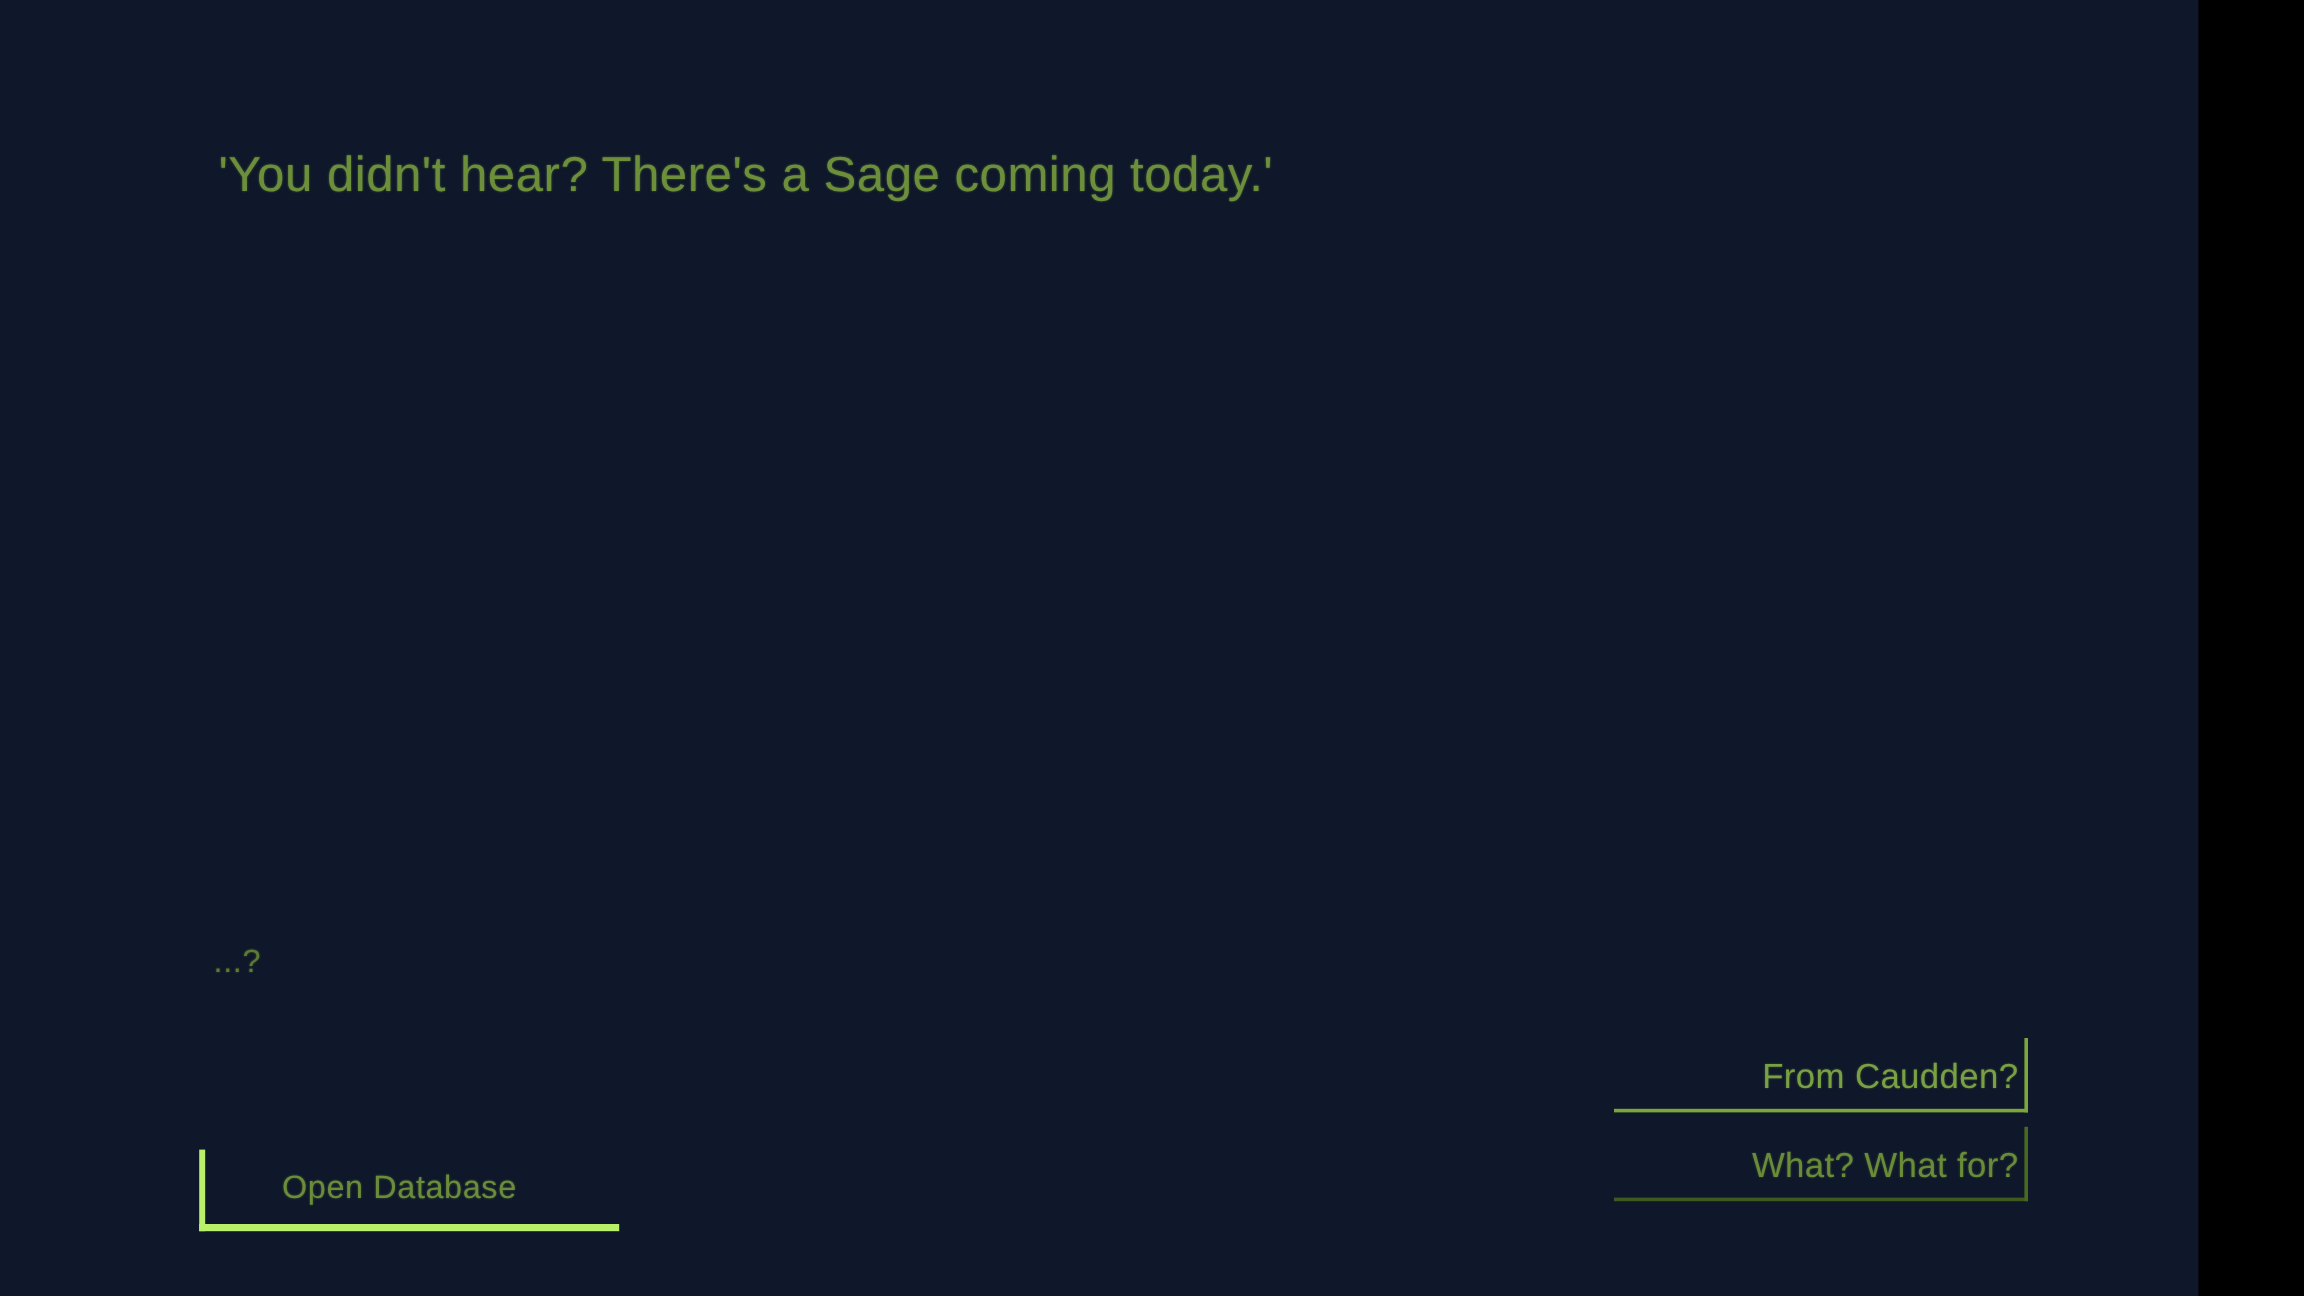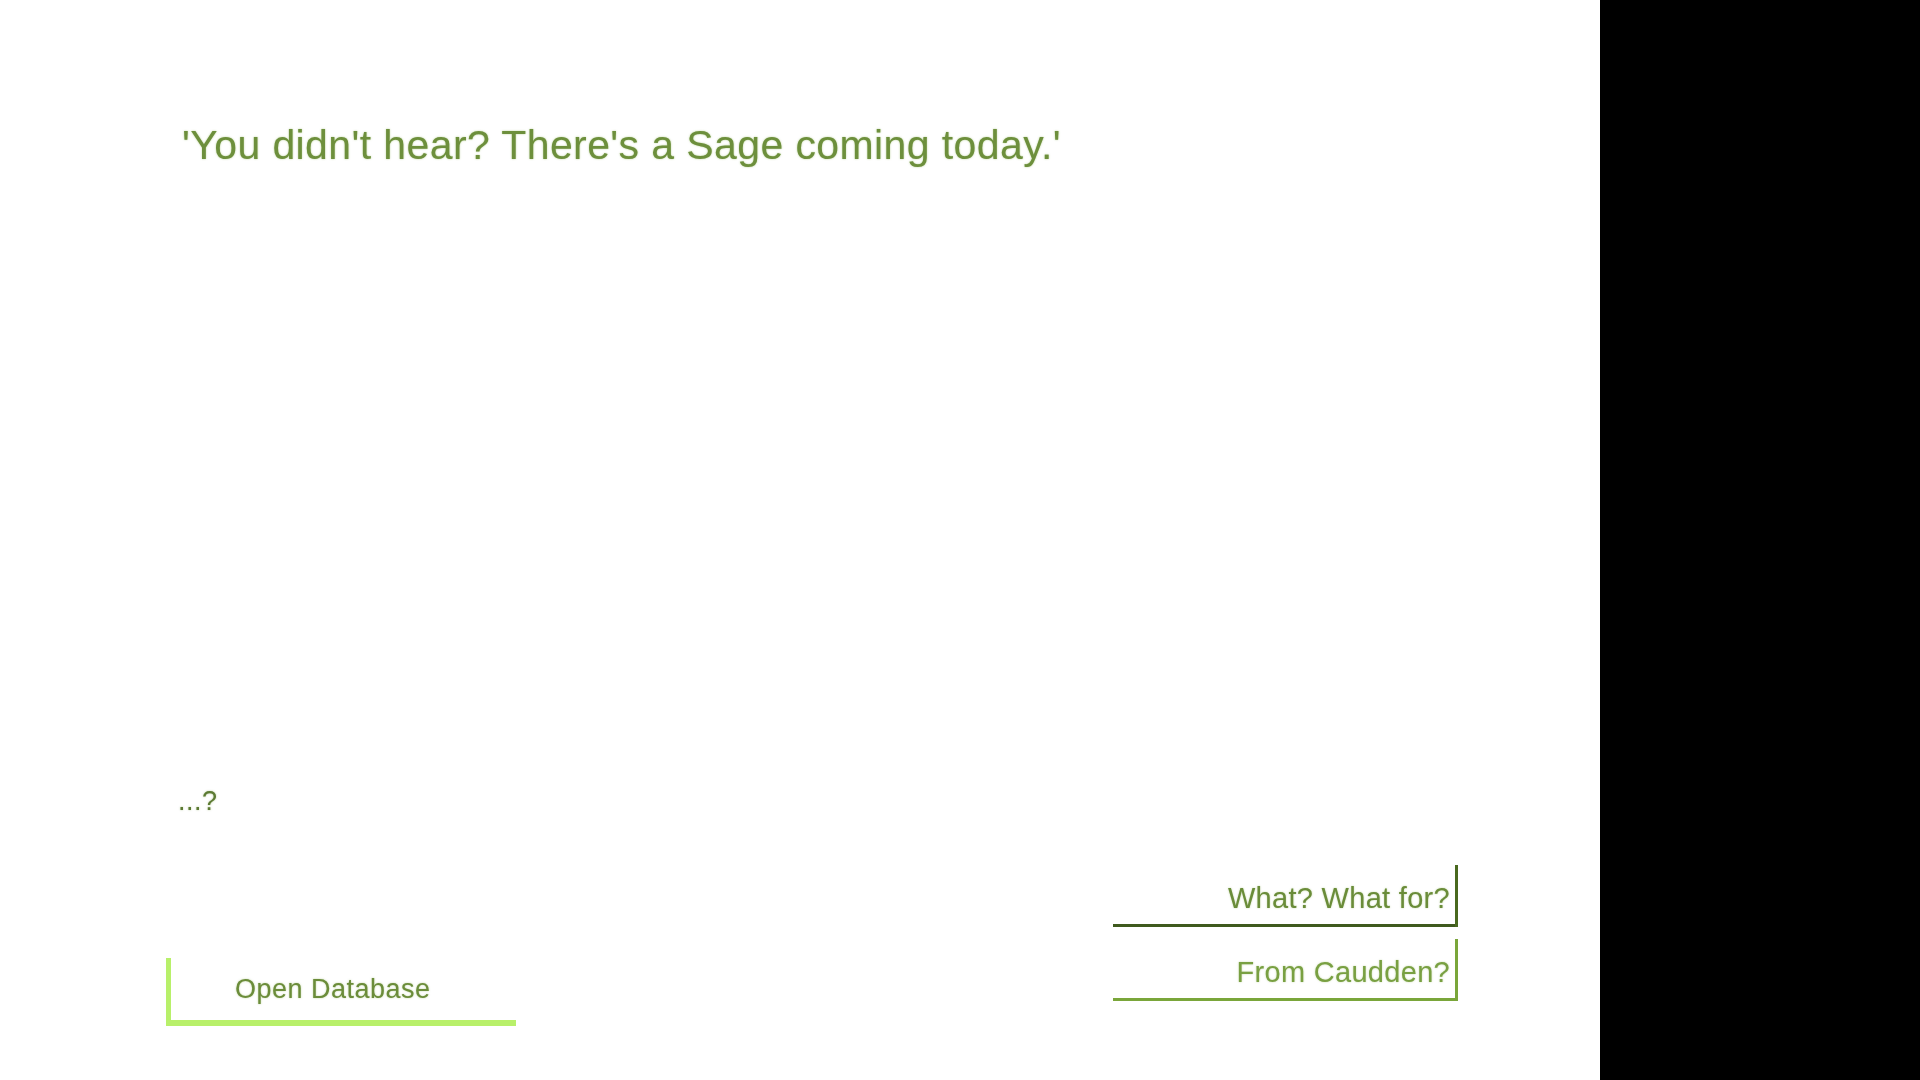--- a/index.html
+++ b/index.html
@@ -11,23 +11,23 @@
     overflow: hidden;
     background: #000000;
   }
   body {
     font-family: "Liberation Sans", sans-serif;
     -webkit-font-smoothing: none;
   }
 
   #screen {
     position: relative;
-    width: 1600px;
+    width: 1832px;
     height: 1080px;
-    background: #ffffff;
+    background: #0f172a;
   }
 
   
   .narration {
     position: absolute;
     left: 182px;
     top: 125px;
     font-size: 41px;
     line-height: 1.0;
     letter-spacing: 0.4px;
@@ -130,27 +130,27 @@
   <div class="narration">'You didn't hear? There's a Sage coming today.'</div>
 
   <div class="inner-thought">...?</div>
 
   <div class="action-button">
     <span class="action-button-label">Open Database</span>
   </div>
 
   <div class="choice-list">
 
-    <div class="choice dim">
-      <span class="choice-label">What? What for?</span>
+    <div class="choice bright">
+      <span class="choice-label">From Caudden?</span>
       <span class="choice-underline"></span>
       <span class="choice-edge"></span>
     </div>
 
-    <div class="choice bright">
-      <span class="choice-label">From Caudden?</span>
+    <div class="choice dim">
+      <span class="choice-label">What? What for?</span>
       <span class="choice-underline"></span>
       <span class="choice-edge"></span>
     </div>
 
   </div>
 
 </div>
 
 </body></html>

